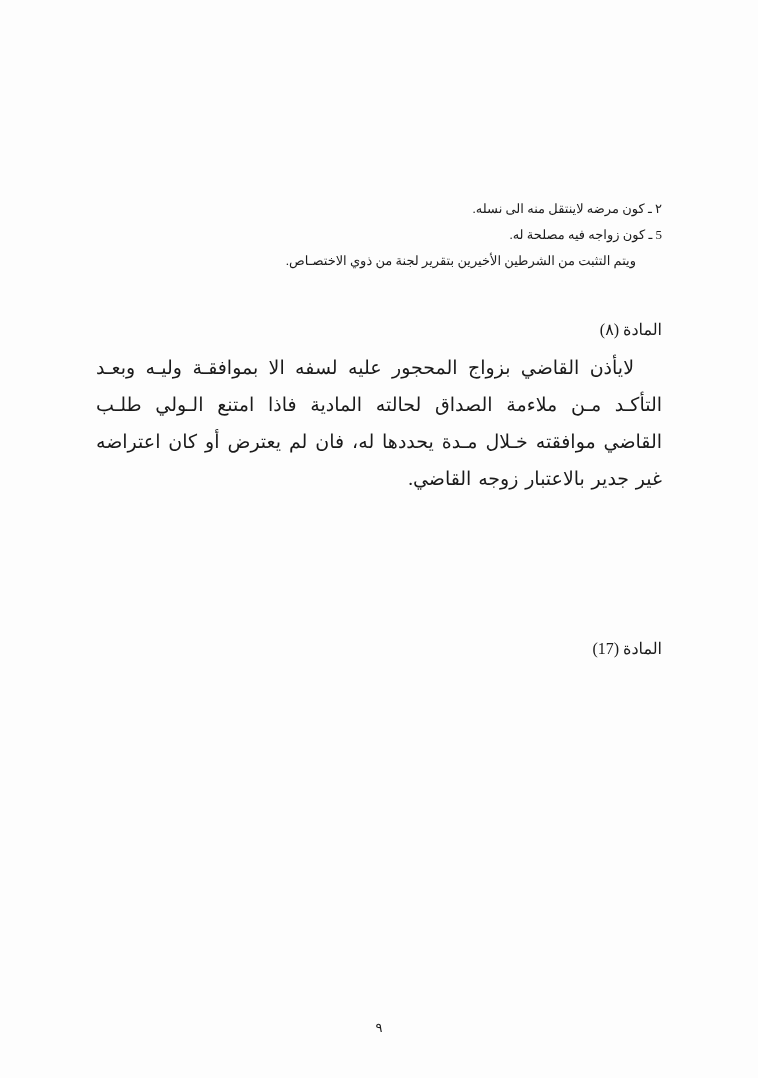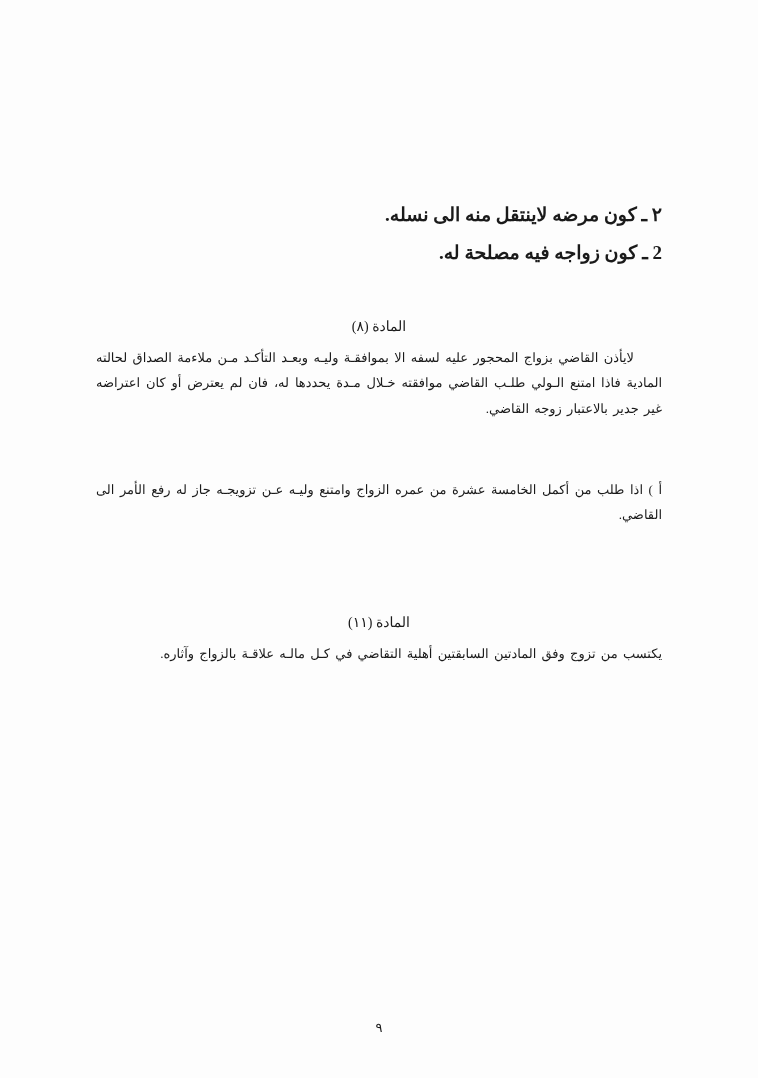--- a/index.html
+++ b/index.html
@@ -22,54 +22,53 @@
   }
   .content {
     position: absolute;
     top: 196px;
     right: 96px;
     left: 96px;
     direction: rtl;
     text-align: justify;
   }
   .para {
-    font-size: 13px;
+    font-size: 19px;
     line-height: 1.95;
     margin: 0 0 2px 0;
     letter-spacing: 0.2px;
     word-spacing: 2px;
   }
   .para.indent-first {
     text-indent: 28px;
   }
   .block {
     margin-bottom: 26px;
   }
   .block .para {
     text-align: justify;
     text-align-last: right;
   }
   .heading {
-    text-align: center;
-    font-size: 14px;
+    text-align: right;
+    font-size: 16px;
     margin: 0 0 10px 0;
     font-weight: normal;
     letter-spacing: 0.5px;
   }
   .spacer-lg {
     height: 30px;
   }
   .spacer-md {
     height: 20px;
   }
   .list-line {
-    font-size: 19px;
+    font-size: 13px;
     line-height: 2.0;
     margin: 0;
-    font-weight: bold;
   }
   .list-line.sub {
     text-indent: 26px;
   }
   .page-number {
     position: absolute;
     bottom: 42px;
     left: 0;
     right: 0;
     text-align: center;
@@ -83,43 +82,42 @@
 </style>
 </head>
 <body>
 
 <div class="page">
 
   <div class="content">
 
     <div class="block">
       <p class="list-line">٢ ـ كون مرضه لاينتقل منه الى نسله.</p>
-      <p class="list-line">2 ـ كون زواجه فيه مصلحة له.</p>
+      <p class="list-line">5 ـ كون زواجه فيه مصلحة له.</p>
+      <p class="list-line sub">ويتم التثبت من الشرطين الأخيرين بتقرير لجنة من ذوي الاختصـاص.</p>
     </div>
 
     <div class="spacer-md"></div>
 
     <div class="block">
       <h2 class="heading">المادة (٨)</h2>
       <p class="para indent-first centered-last">لايأذن القاضي بزواج المحجور عليه لسفه الا بموافقـة وليـه وبعـد التأكـد مـن ملاءمة الصداق لحالته المادية فاذا امتنع الـولي طلـب القاضي موافقته خـلال مـدة يحددها له، فان لم يعترض أو كان اعتراضه غير جدير بالاعتبار زوجه القاضي.</p>
     </div>
 
     <div class="spacer-lg"></div>
 
     <div class="block">
-      <p class="para centered-last">أ ) اذا طلب من أكمل الخامسة عشرة من عمره الزواج وامتنع وليـه عـن تزويجـه جاز له رفع الأمر الى القاضي.</p>
     </div>
 
     <div class="spacer-lg"></div>
 
 
     <div class="spacer-lg"></div>
 
     <div class="block">
-      <h2 class="heading">المادة (١١)</h2>
-      <p class="para centered-last">يكتسب من تزوج وفق المادتين السابقتين أهلية التقاضي في كـل مالـه علاقـة بالزواج وآثاره.</p>
+      <h2 class="heading">المادة (17)</h2>
     </div>
 
   </div>
 
   <div class="page-number">٩</div>
 
 </div>
 
 </body></html>

